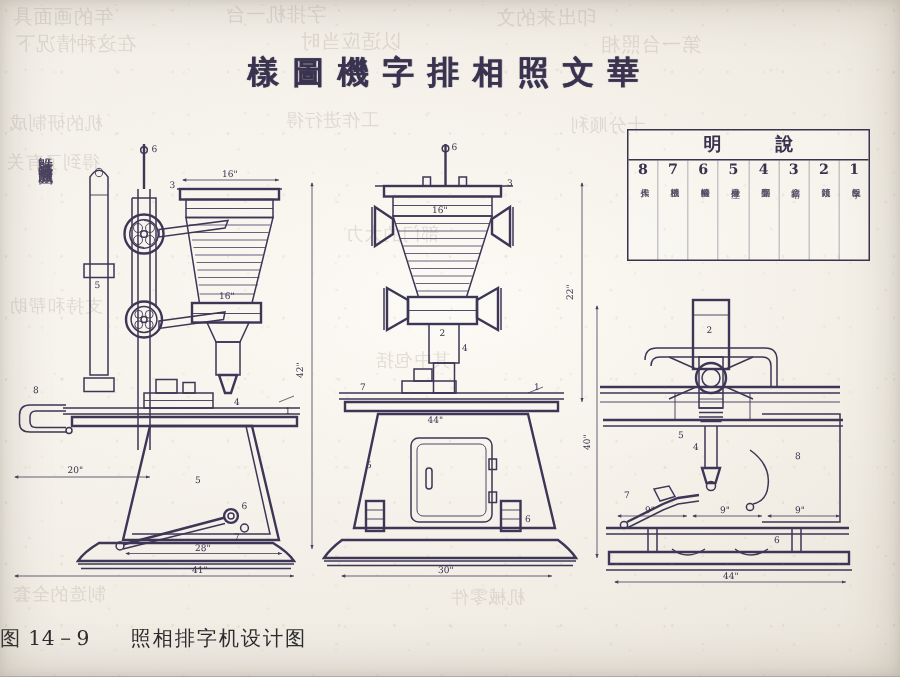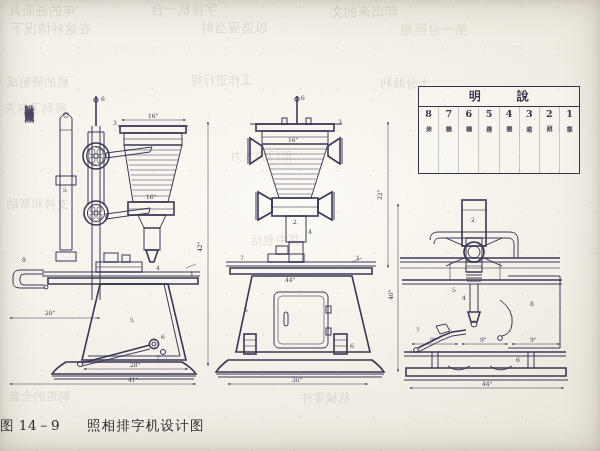--- a/index.html
+++ b/index.html
@@ -161,20 +161,21 @@
     <div class="ghost" style="left:190px; top:72px; font-size:12px;">工作进行得</div>
     <div class="ghost" style="left:380px; top:75px; font-size:12px;">十分顺利</div>
     <div class="ghost" style="left:4px;   top:100px;font-size:12px;">得到了有关</div>
     <div class="ghost" style="left:230px; top:148px;font-size:12px;">部门的大力</div>
     <div class="ghost" style="left:6px;   top:196px;font-size:12px;">支持和帮助</div>
     <div class="ghost" style="left:250px; top:232px;font-size:12px;">其中包括</div>
     <div class="ghost" style="left:8px;   top:388px;font-size:12px;">制造的全套</div>
     <div class="ghost" style="left:300px; top:390px;font-size:12px;">机械零件</div>
   </div>
 
+  <div class="title">樣圖機字排相照文華</div>
 
   <div class="vnote">設計暨製造者陳廣城原圖</div>
 
   <div class="legend">
     <div class="legend-head">明　說</div>
     <div class="legend-body">
       <div class="legend-col">
         <span class="legend-num">8</span>
         <span class="legend-txt">操作人</span>
       </div>

